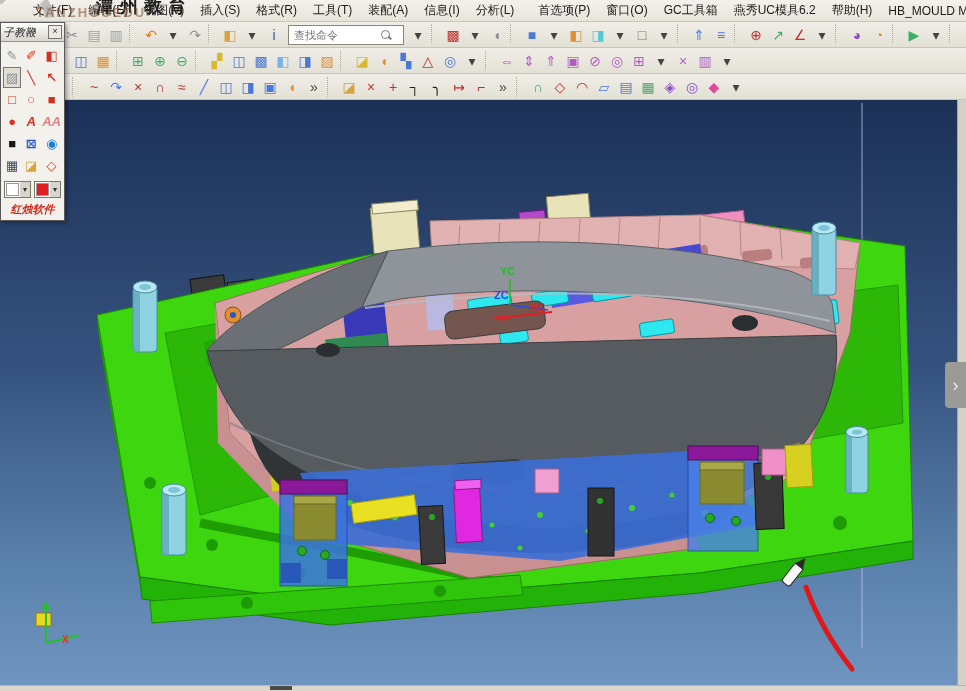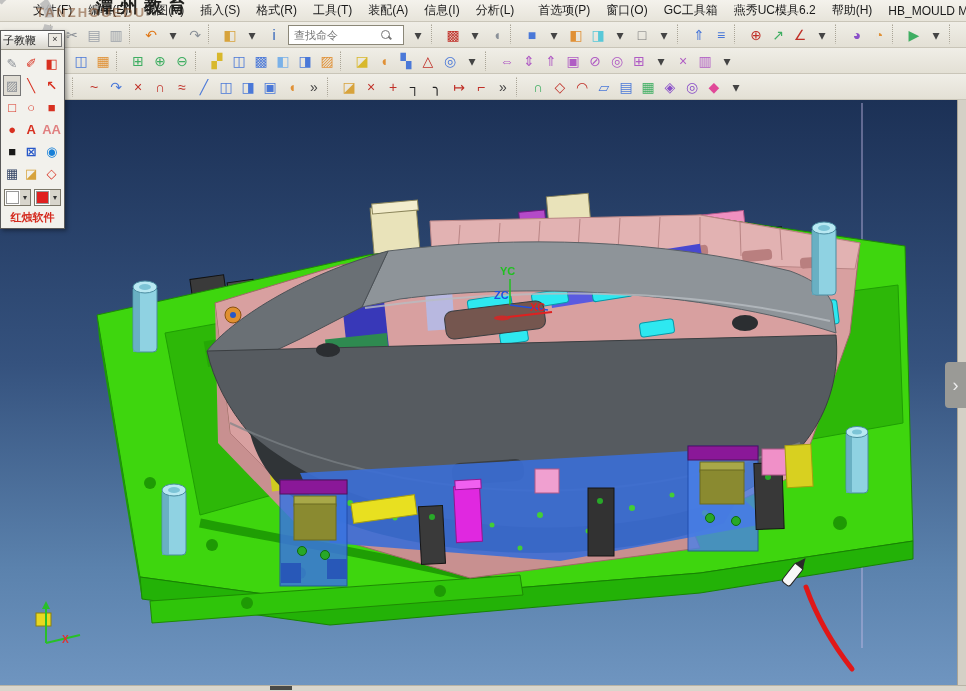--- a/index.html
+++ b/index.html
@@ -32,22 +32,22 @@
   .tbi.sep{width:7px;height:18px;border-left:1px dotted #a9a496;margin:0 2px;border-radius:0;}
   
   #searchbox{display:flex;align-items:center;width:108px;height:18px;background:#fff;
              border:1px solid #8b8778;margin:0 3px;padding:0 3px;flex:none;}
   #searchbox input{border:0;outline:0;width:84px;font-size:11px;color:#888;background:transparent;
                    font-family:inherit;}
   .mag{position:relative;width:12px;height:12px;flex:none;}
   .mag::before{content:"";position:absolute;left:1px;top:1px;width:7px;height:7px;border:1.5px solid #777;border-radius:50%;}
   .mag::after{content:"";position:absolute;left:8px;top:8px;width:4px;height:1.5px;background:#777;transform:rotate(45deg);}
   
-  #palette{position:absolute;left:0;top:30px;width:63px;background:#f2f1ec;border:1px solid #5a5a5a;
-           box-shadow:2px 2px 4px rgba(0,0,0,.35);z-index:40;}
+  #palette{position:absolute;left:0;top:22px;width:63px;background:#f2f1ec;border:1px solid #5a5a5a;
+           box-shadow:2px 2px 4px rgba(0,0,0,.35);z-index:40;font-style:italic;}
   #pal-title{height:16px;background:linear-gradient(#ffffff,#d8d5cc);display:flex;align-items:center;
              justify-content:space-between;padding:1px 2px;border-bottom:1px solid #9a9688;}
   #pal-title .t{font-size:11px;color:#222;overflow:hidden;white-space:nowrap;}
   #pal-close{width:12px;height:12px;border:1px solid #777;background:#ece9e2;font-size:9px;line-height:10px;
              text-align:center;color:#333;flex:none;}
   #pal-grid{display:grid;grid-template-columns:repeat(3,1fr);gap:1px;padding:3px 2px;}
   .pal-tool{height:19px;display:flex;align-items:center;justify-content:center;font-size:13px;
             font-weight:bold;border:1px solid transparent;}
   .pal-tool.sel{border:1px solid #777;background:#e0ddd4;}
   .pal-tool .g{line-height:1;}

